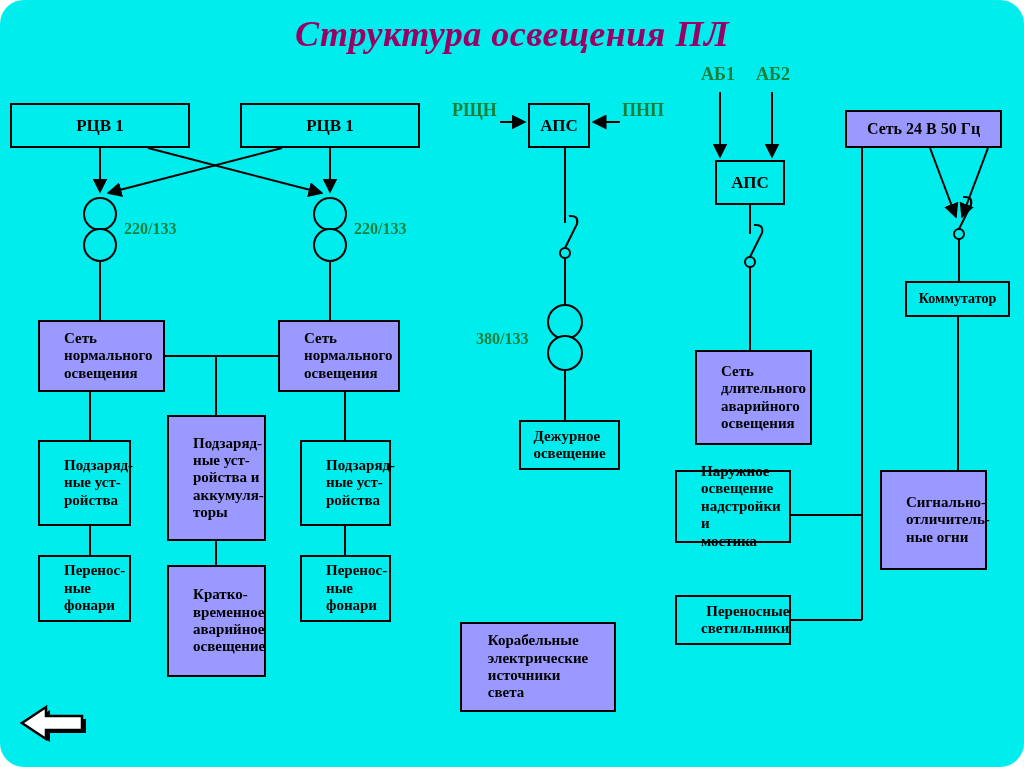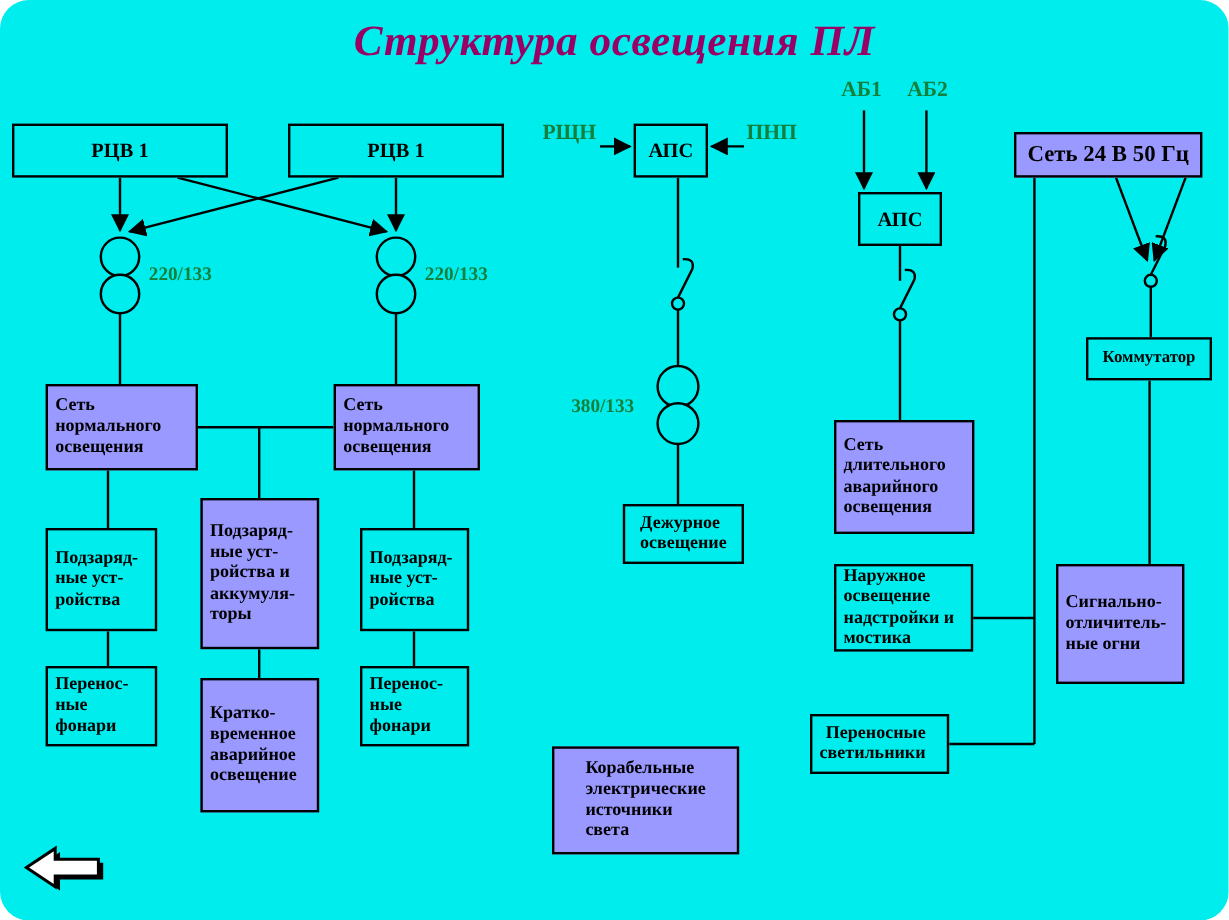--- a/index.html
+++ b/index.html
@@ -8,21 +8,21 @@
   #slide{position:absolute;inset:0;background:#00EDED;border-radius:24px;}
   #wires{position:absolute;left:0;top:0;z-index:1;pointer-events:none;}
   .title{position:absolute;left:0;top:13px;width:100%;text-align:center;z-index:3;
          font-size:36px;font-weight:bold;font-style:italic;color:#990066;letter-spacing:.5px;}
   .box{position:absolute;z-index:2;box-sizing:border-box;border:2px solid #000;
        display:flex;align-items:center;font-weight:bold;color:#000;
        white-space:pre-line;line-height:1.16;font-size:15px;}
   .cyan{background:#00EDED;}
   .violet{background:#9999FF;}
   .center{justify-content:center;}
-  .left{padding-left:6px;text-align:left;}
+  .left{padding-left:24px;text-align:left;}
   .flabel{position:absolute;z-index:2;font-weight:bold;color:#15803d;font-size:18px;white-space:nowrap;}
   .small{font-size:16px;}
   #back-btn{position:absolute;left:20px;top:704px;width:72px;height:48px;z-index:4;cursor:pointer;}
 </style>
 </head>
 <body>
 
 <div id="canvas">
   <div id="slide"></div>
 
@@ -97,21 +97,21 @@
       <path d="M959,229 L971,205 Q973,196 963,197"></path>
     </g>
   </svg>
 
   <div class="title">Структура освещения ПЛ</div>
 
   <div class="box cyan center" style="left:10px;top:103px;width:180px;height:45px;font-size:17px;">РЦВ 1</div>
   <div class="box cyan center" style="left:240px;top:103px;width:180px;height:45px;font-size:17px;">РЦВ 1</div>
   <div class="box cyan center" style="left:528px;top:103px;width:62px;height:45px;font-size:17px;">АПС</div>
   <div class="box cyan center" style="left:715px;top:160px;width:70px;height:45px;font-size:17px;">АПС</div>
-  <div class="box violet center" style="left:845px;top:110px;width:157px;height:38px;font-size:19px;">Сеть 24 В 50 Гц</div>
+  <div class="box violet center" style="left:845px;top:110px;width:157px;height:38px;font-size:16px;">Сеть 24 В 50 Гц</div>
 
   <div class="flabel" style="left:452px;top:100px;">РЩН</div>
   <div class="flabel" style="left:622px;top:100px;">ПНП</div>
   <div class="flabel" style="left:701px;top:64px;">АБ1</div>
   <div class="flabel" style="left:756px;top:64px;">АБ2</div>
   <div class="flabel small" style="left:124px;top:220px;">220/133</div>
   <div class="flabel small" style="left:354px;top:220px;">220/133</div>
   <div class="flabel small" style="left:476px;top:330px;">380/133</div>
 
   <div class="box violet left" style="left:38px;top:320px;width:127px;height:72px;">Сеть
@@ -140,21 +140,21 @@
 освещение</div>
   <div class="box cyan left" style="left:300px;top:555px;width:91px;height:67px;">Перенос-
 ные
 фонари</div>
   <div class="box cyan center" style="left:519px;top:420px;width:101px;height:50px;">Дежурное
 освещение</div>
   <div class="box violet left" style="left:695px;top:350px;width:117px;height:95px;">Сеть
 длительного
 аварийного
 освещения</div>
-  <div class="box cyan left" style="left:695px;top:470px;width:116px;height:73px;">Наружное
+  <div class="box cyan left" style="left:675px;top:470px;width:116px;height:73px;">Наружное
 освещение
 надстройки и
 мостика</div>
   <div class="box cyan left" style="left:675px;top:595px;width:116px;height:50px;text-align:right;">Переносные
 светильники</div>
   <div class="box cyan center" style="left:905px;top:281px;width:105px;height:36px;font-size:14px;">Коммутатор</div>
   <div class="box violet left" style="left:880px;top:470px;width:107px;height:100px;font-family:Liberation Serif, serif;">Сигнально-
 отличитель-
 ные огни</div>
   <div class="box violet center" style="left:460px;top:622px;width:156px;height:90px;">Корабельные

